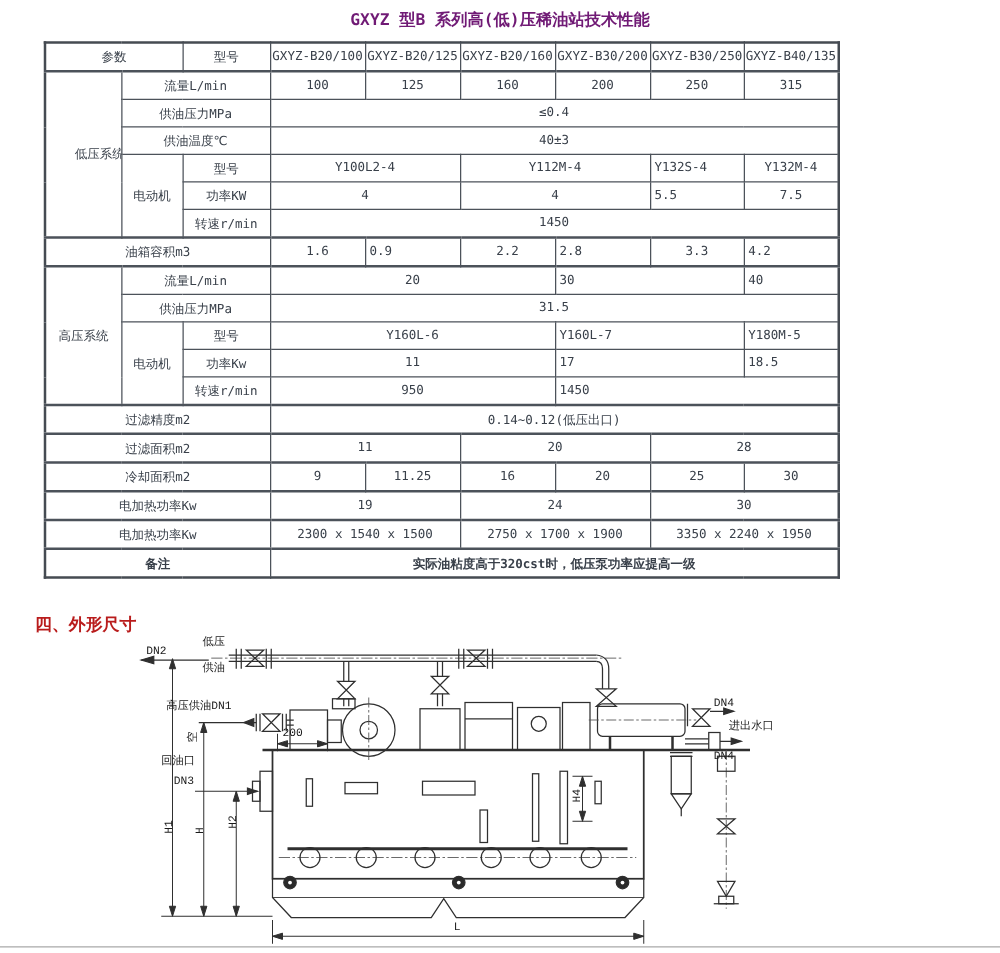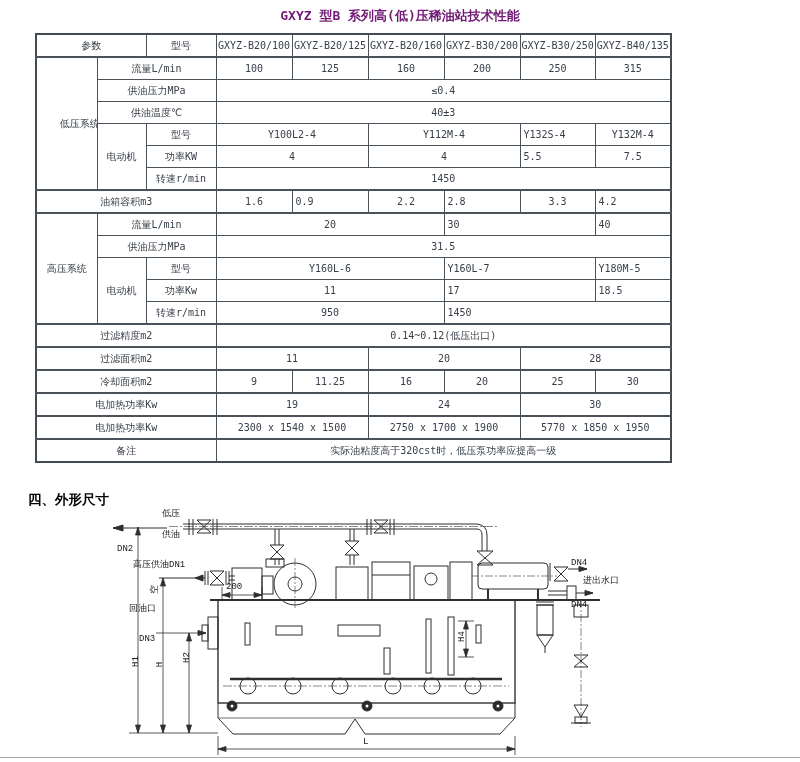--- a/index.html
+++ b/index.html
@@ -10,24 +10,24 @@
   
   #spec-table{position:absolute;top:33px;left:35px;border-collapse:collapse;
               table-layout:fixed;width:636px;font-size:10px;}
   #spec-table td{border:1px solid #4c525a;text-align:center;height:21px;
                  padding:0 1px;overflow:hidden;white-space:nowrap;}
   #spec-table{border:2px solid #454b52;}
   #spec-table tr.sep td{border-top-width:2px;}
   #spec-table td.tl{text-align:left;padding-left:3px;}
   #spec-table td.vcell{vertical-align:middle;}
   .vtext{width:14px;margin:0 auto;word-break:break-all;line-height:27px;}
-  td.remark-row{height:26px;}
+  td.remark-row{height:26px;font-weight:bold;}
   
   #section-title{position:absolute;top:491px;left:28px;font-size:13.5px;
-                 font-weight:bold;color:#000000;}
+                 font-weight:bold;color:#b91c1c;}
   
   #diagram{position:absolute;left:105px;top:505px;width:560px;height:255px;font-family:Liberation Mono, monospace;}
   #diagram svg{position:absolute;left:0;top:0;}
   .dlabel{position:absolute;font-size:9px;line-height:1;color:#1a1a1a;white-space:nowrap;}
   .rot{transform:rotate(-90deg);transform-origin:center;}
   #bottom-rule{position:absolute;top:757px;left:0;width:800px;height:1px;background:#a9a9a9;}
 </style>
 </head>
 <body>
 
@@ -157,21 +157,21 @@
     <tr class="sep">
       <td colspan="3">电加热功率Kw</td>
       <td colspan="2">19</td>
       <td colspan="2">24</td>
       <td colspan="2">30</td>
     </tr>
     <tr class="sep">
       <td colspan="3">电加热功率Kw</td>
       <td colspan="2">2300 x 1540 x 1500</td>
       <td colspan="2">2750 x 1700 x 1900</td>
-      <td colspan="2">5770 x 1850 x 1950</td>
+      <td colspan="2">3350 x 2240 x 1950</td>
     </tr>
     <tr class="sep">
       <td colspan="3" class="remark-row">备注</td>
       <td colspan="6" class="remark-row">实际油粘度高于320cst时，低压泵功率应提高一级</td>
     </tr>
   </tbody>
     </table>
 
   <div id="section-title">四、外形尺寸</div>
 
@@ -351,26 +351,26 @@
           <line x1="410" y1="231" x2="410" y2="250"></line>
           <line x1="113" y1="244" x2="410" y2="244"></line>
           <polygon points="113,244 121,241.5 121,246.5" fill="#2f2f2f"></polygon>
           <polygon points="410,244 402,241.5 402,246.5" fill="#2f2f2f"></polygon>
         </g>
       </g>
     </svg>
 
     <div class="dlabel" style="left:57px;top:5px">低压</div>
     <div class="dlabel" style="left:57px;top:26px">供油</div>
-    <div class="dlabel" style="left:12px;top:40px">DN2</div>
+    <div class="dlabel" style="left:12px;top:12px">DN2</div>
     <div class="dlabel" style="left:28px;top:56px">高压供油DN1</div>
     <div class="dlabel rot" style="left:46px;top:80px">空</div>
     <div class="dlabel" style="left:121px;top:78px">200</div>
     <div class="dlabel" style="left:24px;top:100px">回油口</div>
-    <div class="dlabel" style="left:34px;top:130px">DN3</div>
+    <div class="dlabel" style="left:34px;top:116px">DN3</div>
     <div class="dlabel rot" style="left:26px;top:152px">H1</div>
     <div class="dlabel rot" style="left:53px;top:155px">H</div>
     <div class="dlabel rot" style="left:77px;top:148px">H2</div>
     <div class="dlabel rot" style="left:352px;top:127px">H4</div>
     <div class="dlabel" style="left:258px;top:233px">L</div>
     <div class="dlabel" style="left:466px;top:54px">DN4</div>
     <div class="dlabel" style="left:478px;top:72px">进出水口</div>
     <div class="dlabel" style="left:466px;top:96px">DN4</div>
   </div>
 

